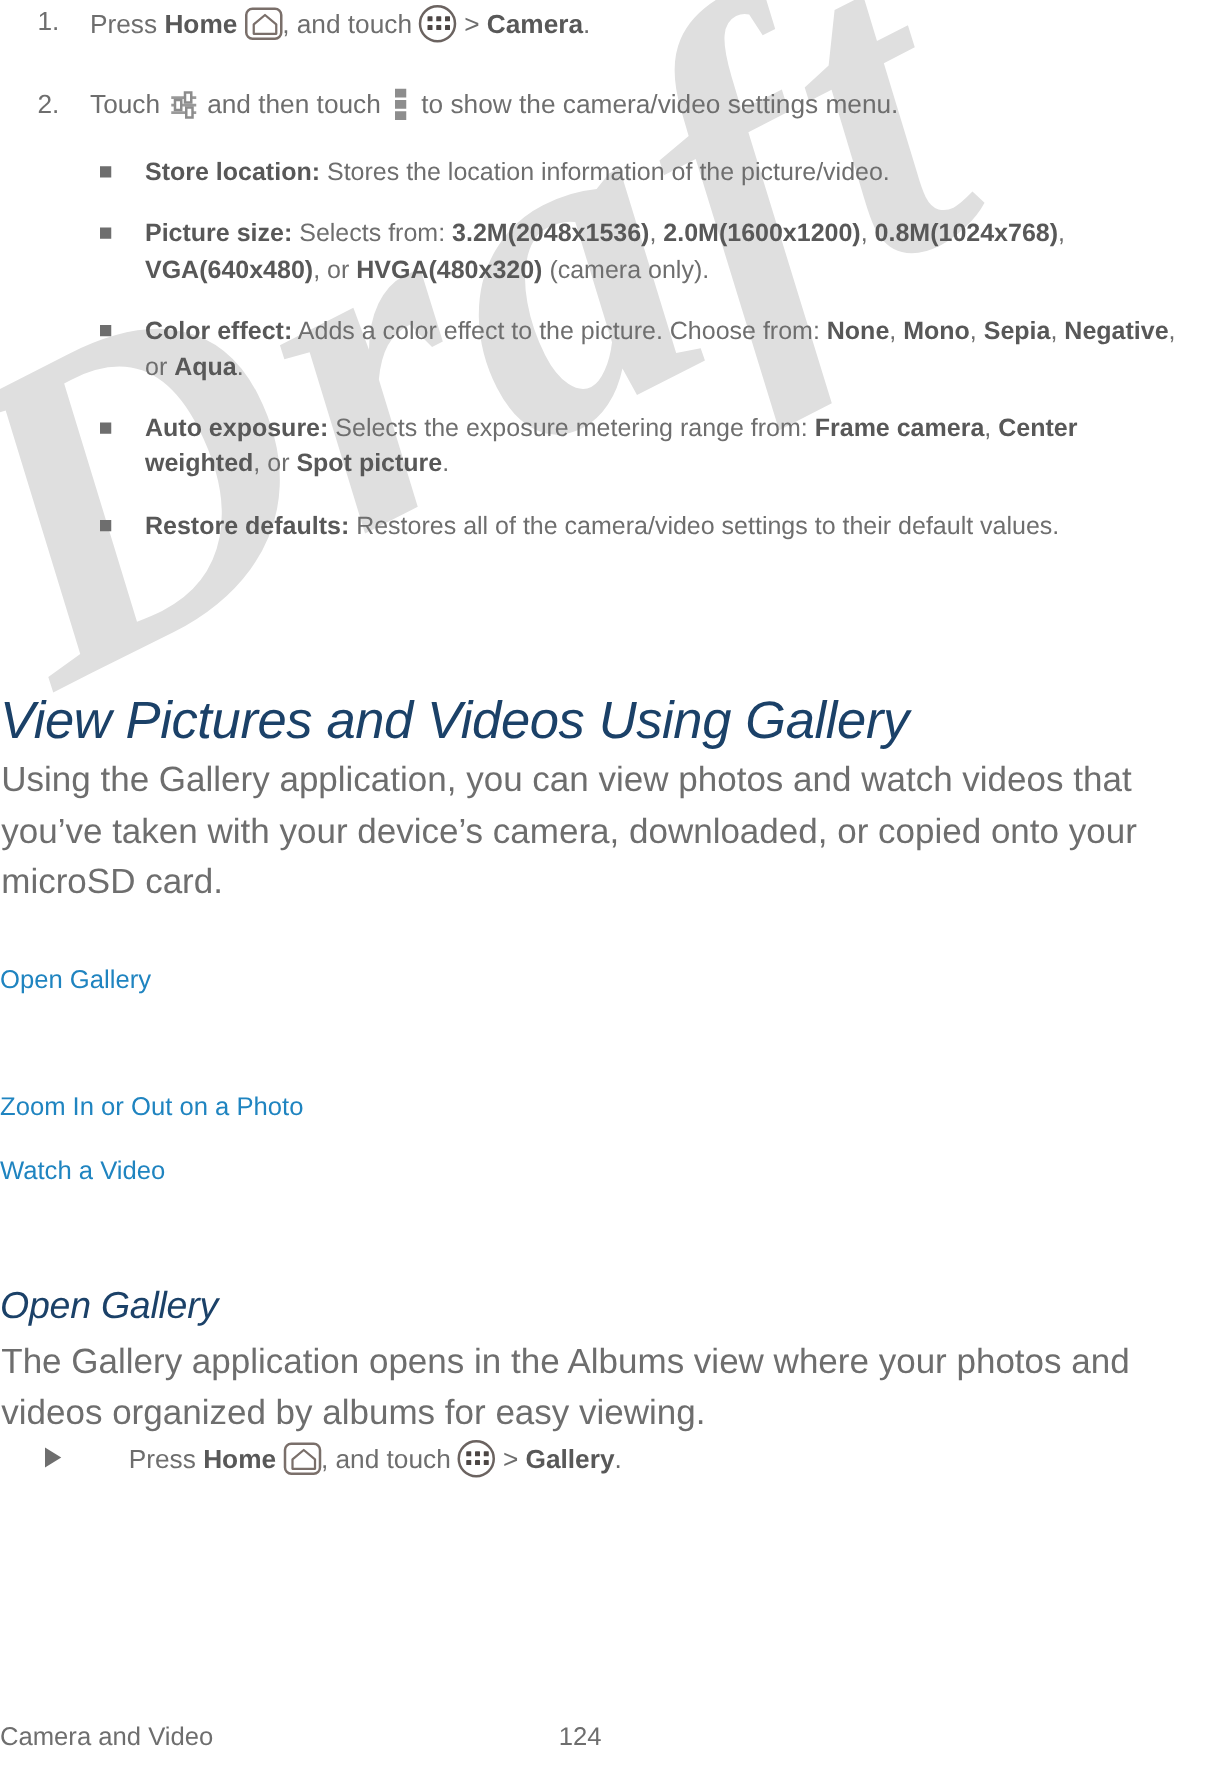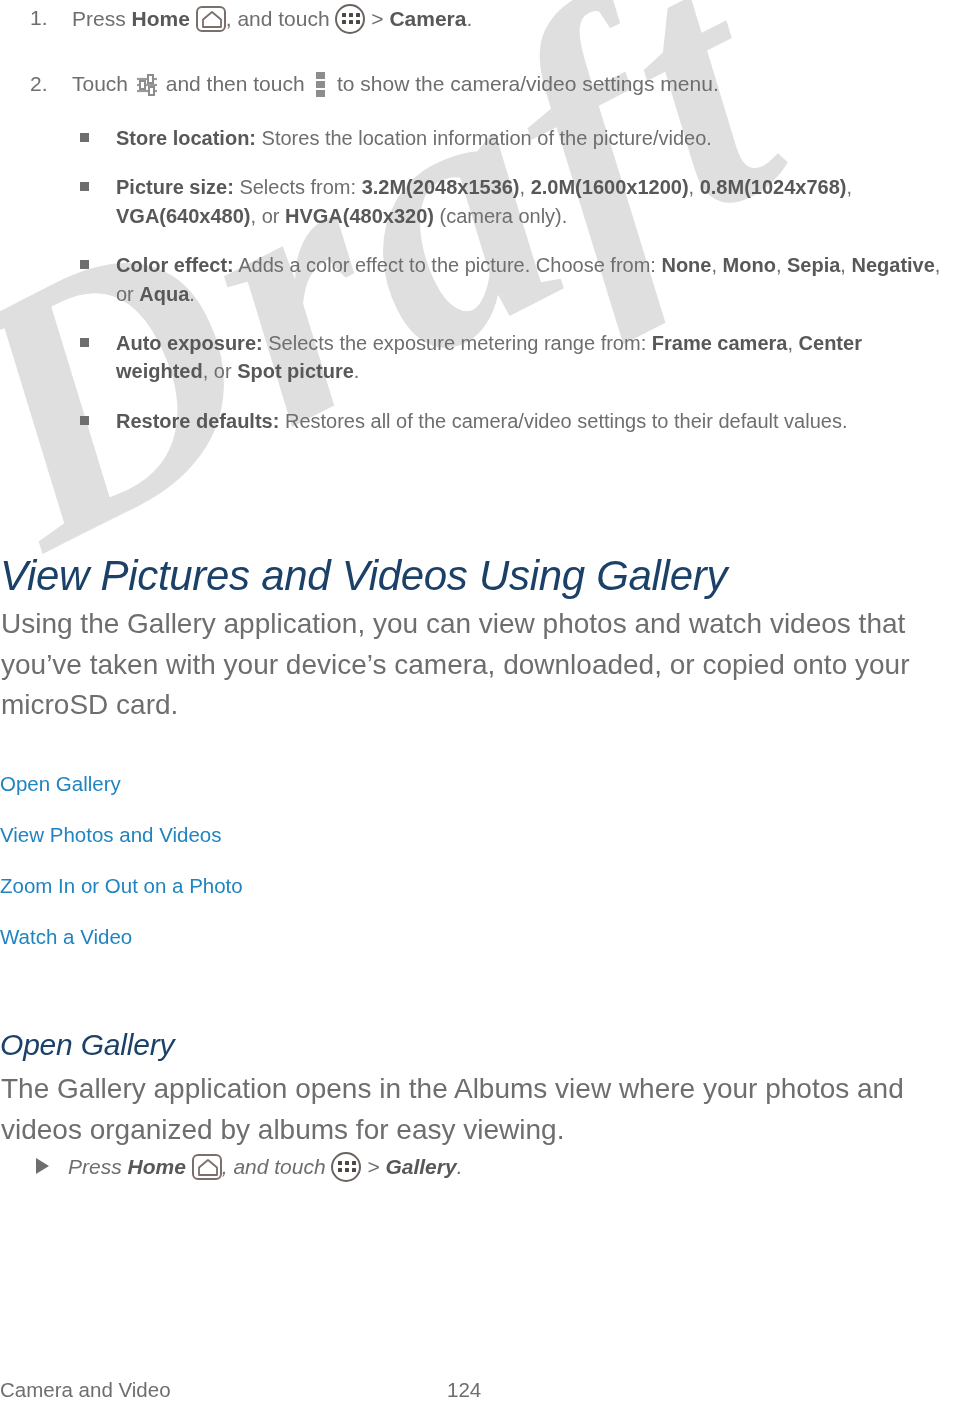--- a/index.html
+++ b/index.html
@@ -116,25 +116,24 @@
     display:block;
     font-size:20.5px;
     color:#1f84c0;
     text-decoration:none;
     line-height:1.2;
   }
 
   
   .arrow-step {
     position:relative;
-    padding-left:68px;
+    padding-left:103px;
     font-size:21px;
     color:#6e6e6e;
     line-height:1.35;
-    font-style:italic;
   }
   .arrow-step .tri {
     position:absolute;
     left:36px; top:6px;
     width:0; height:0;
     border-left:13px solid #6e6e6e;
     border-top:8px solid transparent;
     border-bottom:8px solid transparent;
   }
   .arrow-step b { color:#585858; font-weight:700; }
@@ -286,23 +285,20 @@
   </div>
 
   <div class="content" style="top:603px; width:972px;">
     <p class="body">Using the Gallery application, you can view photos and watch videos that you’ve taken with your device’s camera, downloaded, or copied onto your microSD card.</p>
   </div>
 
 
   <div class="content" style="top:772px;">
     <a class="navlink" href="#">Open Gallery</a>
   </div>
-  <div class="content" style="top:823px;">
-    <a class="navlink" href="#">View Photos and Videos</a>
-  </div>
   <div class="content" style="top:874px;">
     <a class="navlink" href="#">Zoom In or Out on a Photo</a>
   </div>
   <div class="content" style="top:925px;">
     <a class="navlink" href="#">Watch a Video</a>
   </div>
 
   <div class="content" style="top:1028px;">
     <h2 class="h-sub">Open Gallery</h2>
   </div>

